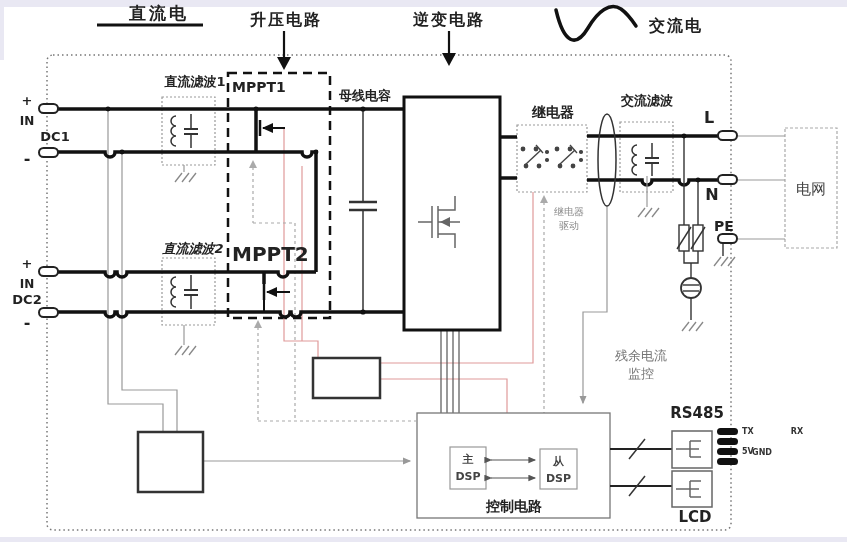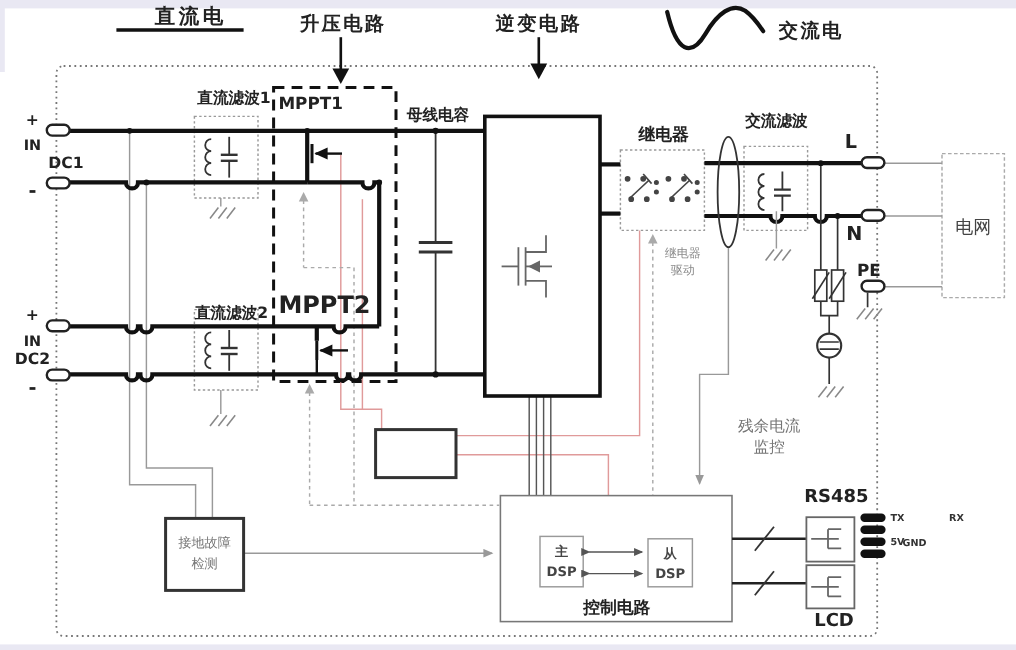--- a/index.html
+++ b/index.html
@@ -298,29 +298,27 @@
   </svg>
 
   <div class="lbl b" style="left:241px;top:10px;width:90px;font-size:16px;letter-spacing:2px;">升压电路</div>
   <div class="lbl b" style="left:113px;top:2px;width:92px;font-size:17px;letter-spacing:3px;">直流电</div>
   <div class="lbl b" style="left:404px;top:10px;width:90px;font-size:16px;letter-spacing:2px;">逆变电路</div>
   <div class="lbl b" style="left:643px;top:16px;width:66px;font-size:16px;letter-spacing:2px;">交流电</div>
 
   <div class="lbl b" style="left:153px;top:73px;width:84px;font-size:13px;">直流滤波1</div>
   <div class="lbl b" style="left:232px;top:79px;width:62px;font-size:14px;text-align:left;">MPPT1</div>
   <div class="lbl b" style="left:331px;top:87px;width:68px;font-size:13px;">母线电容</div>
-  <div class="lbl b" style="left:151px;top:252px;width:84px;font-size:13px;">直流滤波2</div>
+  <div class="lbl b" style="left:151px;top:240px;width:84px;font-size:13px;font-style:italic;">直流滤波2</div>
   <div class="lbl b" style="left:232px;top:242px;width:62px;font-size:20px;text-align:left;">MPPT2</div>
   <div class="lbl b" style="left:525px;top:104px;width:56px;font-size:14px;">继电器</div>
   <div class="lbl" style="left:547px;top:205px;width:44px;font-size:10px;color:#8a8a8a;line-height:1.4;">继电器
 驱动</div>
   <div class="lbl b" style="left:613px;top:92px;width:68px;font-size:13px;">交流滤波</div>
   <div class="lbl" style="left:786px;top:180px;width:50px;font-size:15px;color:#444;">电网</div>
-  <div class="lbl" style="left:138px;top:445px;width:65px;font-size:11px;color:#777;line-height:1.5;">接地故障
-检测</div>
   <div class="lbl" style="left:582px;top:347px;width:78px;font-size:13px;color:#757575;line-height:1.4;padding-left:20px;">残余电流
 监控</div>
   <div class="lbl b" style="left:477px;top:498px;width:74px;font-size:14px;">控制电路</div>
   <div class="lbl" style="left:450px;top:452px;width:36px;font-size:11px;color:#444;line-height:1.5;font-weight:bold;">主
 DSP</div>
   <div class="lbl" style="left:540px;top:454px;width:37px;font-size:11px;color:#444;line-height:1.5;font-weight:bold;">从
 DSP</div>
   <div class="lbl b" style="left:666px;top:404px;width:62px;font-size:15px;">RS485</div>
   <div class="lbl b" style="left:672px;top:508px;width:46px;font-size:15px;">LCD</div>
 

